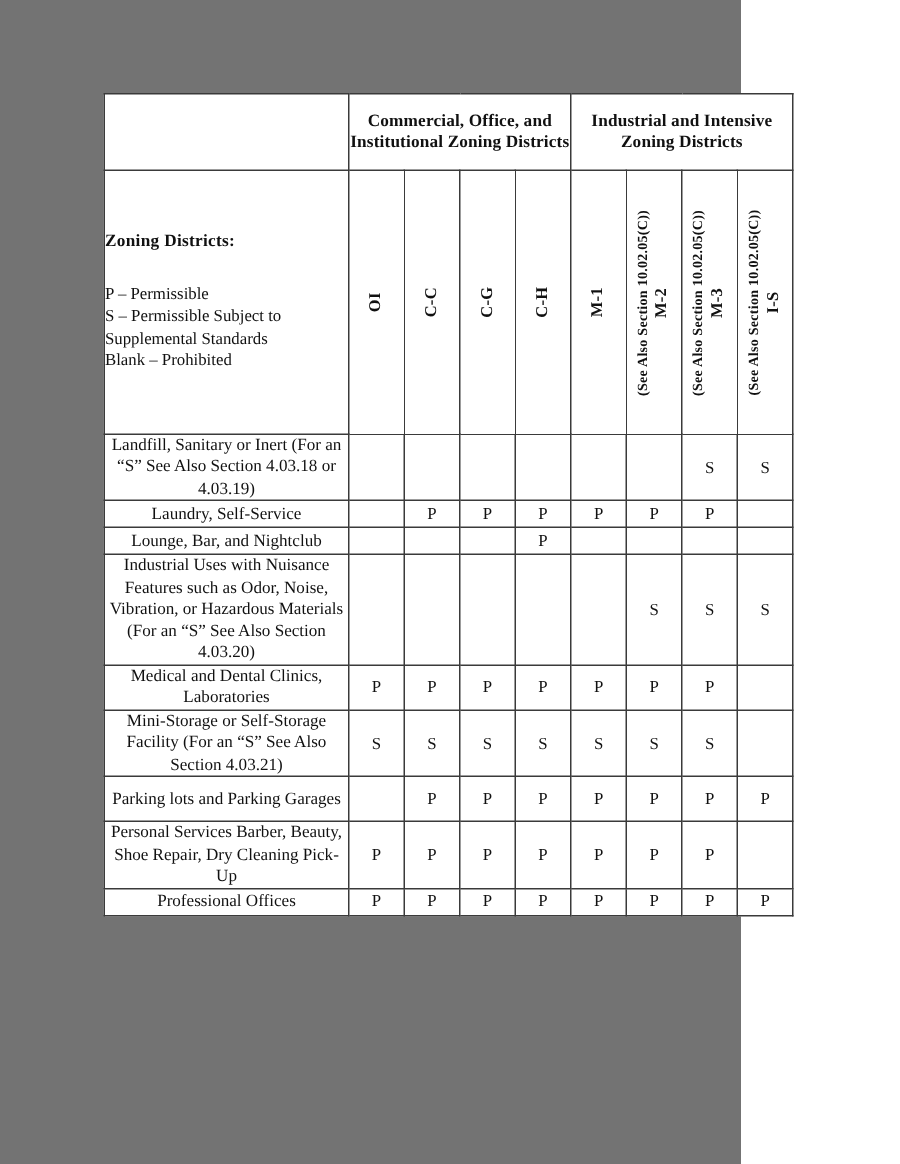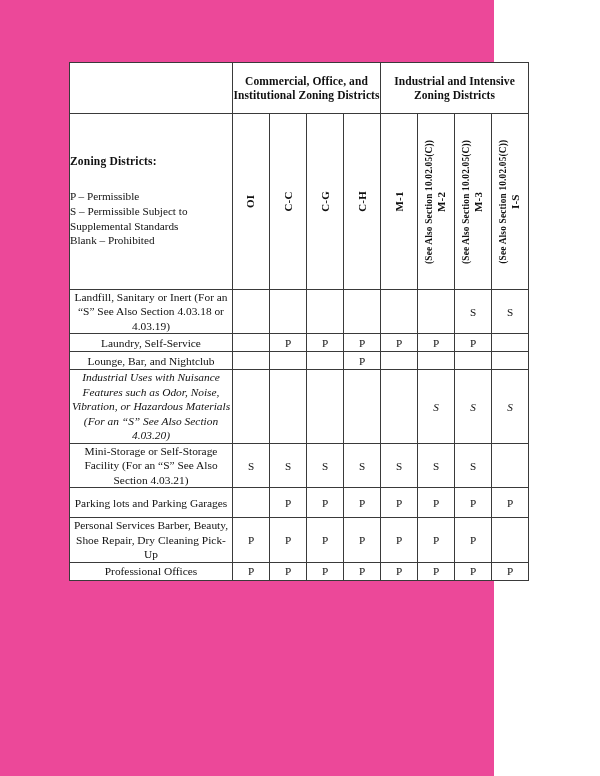--- a/index.html
+++ b/index.html
@@ -14,21 +14,21 @@
     color: #111111;
     position: relative;
     overflow: hidden;
   }
 
   .page {
     position: absolute;
     left: 0; top: 0;
     width: 494px;
     height: 776px;
-    background: #ec4899;
+    background: #737373;
   }
 
   
   .zoning-table {
     position: absolute;
     left: 69px;
     top: 62px;
     width: 459px;
     border-collapse: collapse;
     table-layout: fixed;
@@ -115,21 +115,21 @@
   }
   .val-cell {
     text-align: center;
     font-size: 11.2px;
     font-weight: normal;
     vertical-align: middle;
   }
   .r-h1 { height: 18px; }
   .r-h2 { height: 30px; }
   .r-h3 { height: 44px; }
-  .r-h5 { height: 72px; font-style: italic; }
+  .r-h5 { height: 72px; }
 </style>
 </head>
 <body>
 
 <div class="page">
 
   <table class="zoning-table">
     <colgroup>
       <col class="c-use">
       <col class="c-dist">
@@ -260,20 +260,31 @@
           <td class="use-cell">Industrial Uses with Nuisance Features such as Odor, Noise, Vibration, or Hazardous Materials (For an “S” See Also Section 4.03.20)</td>
           <td class="val-cell"></td>
           <td class="val-cell"></td>
           <td class="val-cell"></td>
           <td class="val-cell"></td>
           <td class="val-cell"></td>
           <td class="val-cell">S</td>
           <td class="val-cell">S</td>
           <td class="val-cell">S</td>
         </tr>
+        <tr class="r-h2">
+          <td class="use-cell">Medical and Dental Clinics, Laboratories</td>
+          <td class="val-cell">P</td>
+          <td class="val-cell">P</td>
+          <td class="val-cell">P</td>
+          <td class="val-cell">P</td>
+          <td class="val-cell">P</td>
+          <td class="val-cell">P</td>
+          <td class="val-cell">P</td>
+          <td class="val-cell"></td>
+        </tr>
         <tr class="r-h3">
           <td class="use-cell">Mini-Storage or Self-Storage Facility (For an “S” See Also Section 4.03.21)</td>
           <td class="val-cell">S</td>
           <td class="val-cell">S</td>
           <td class="val-cell">S</td>
           <td class="val-cell">S</td>
           <td class="val-cell">S</td>
           <td class="val-cell">S</td>
           <td class="val-cell">S</td>
           <td class="val-cell"></td>

